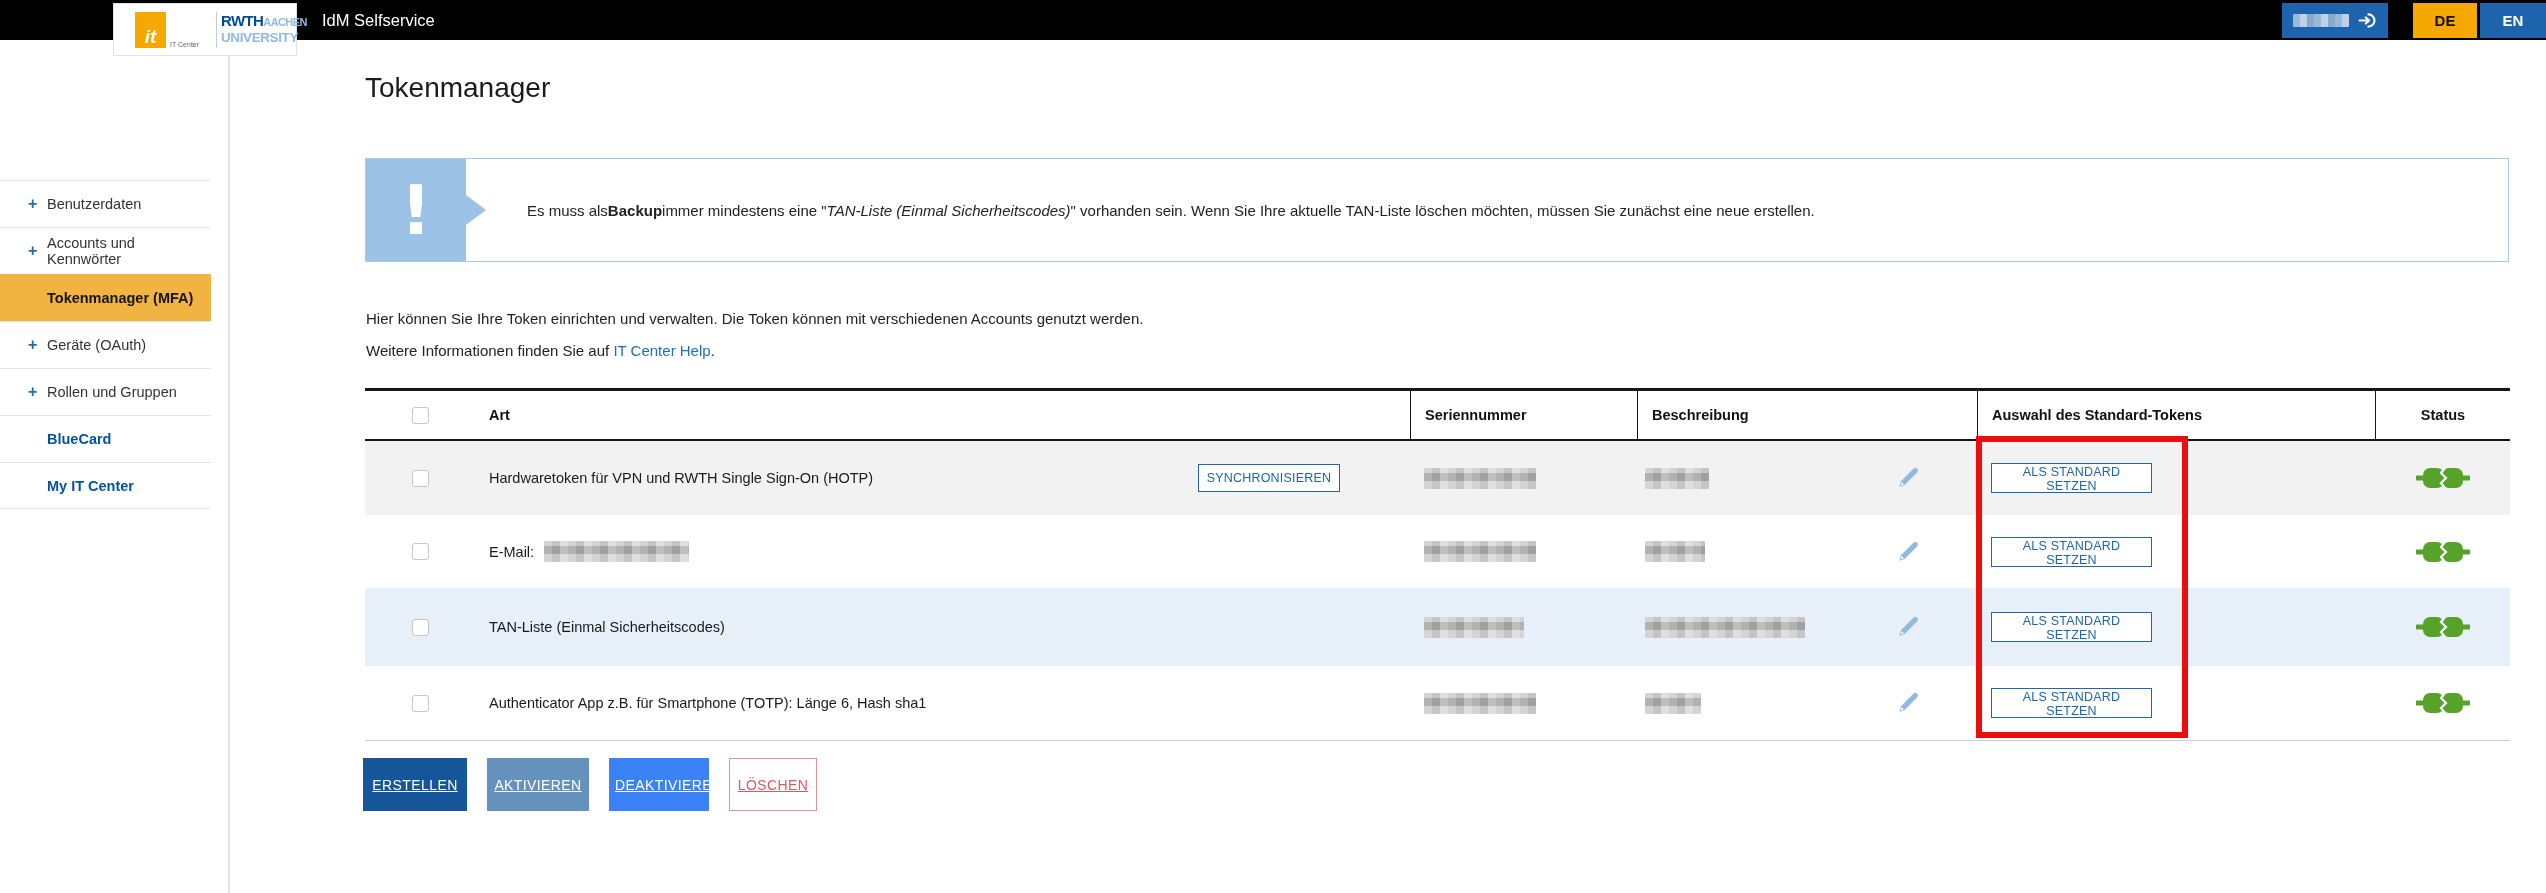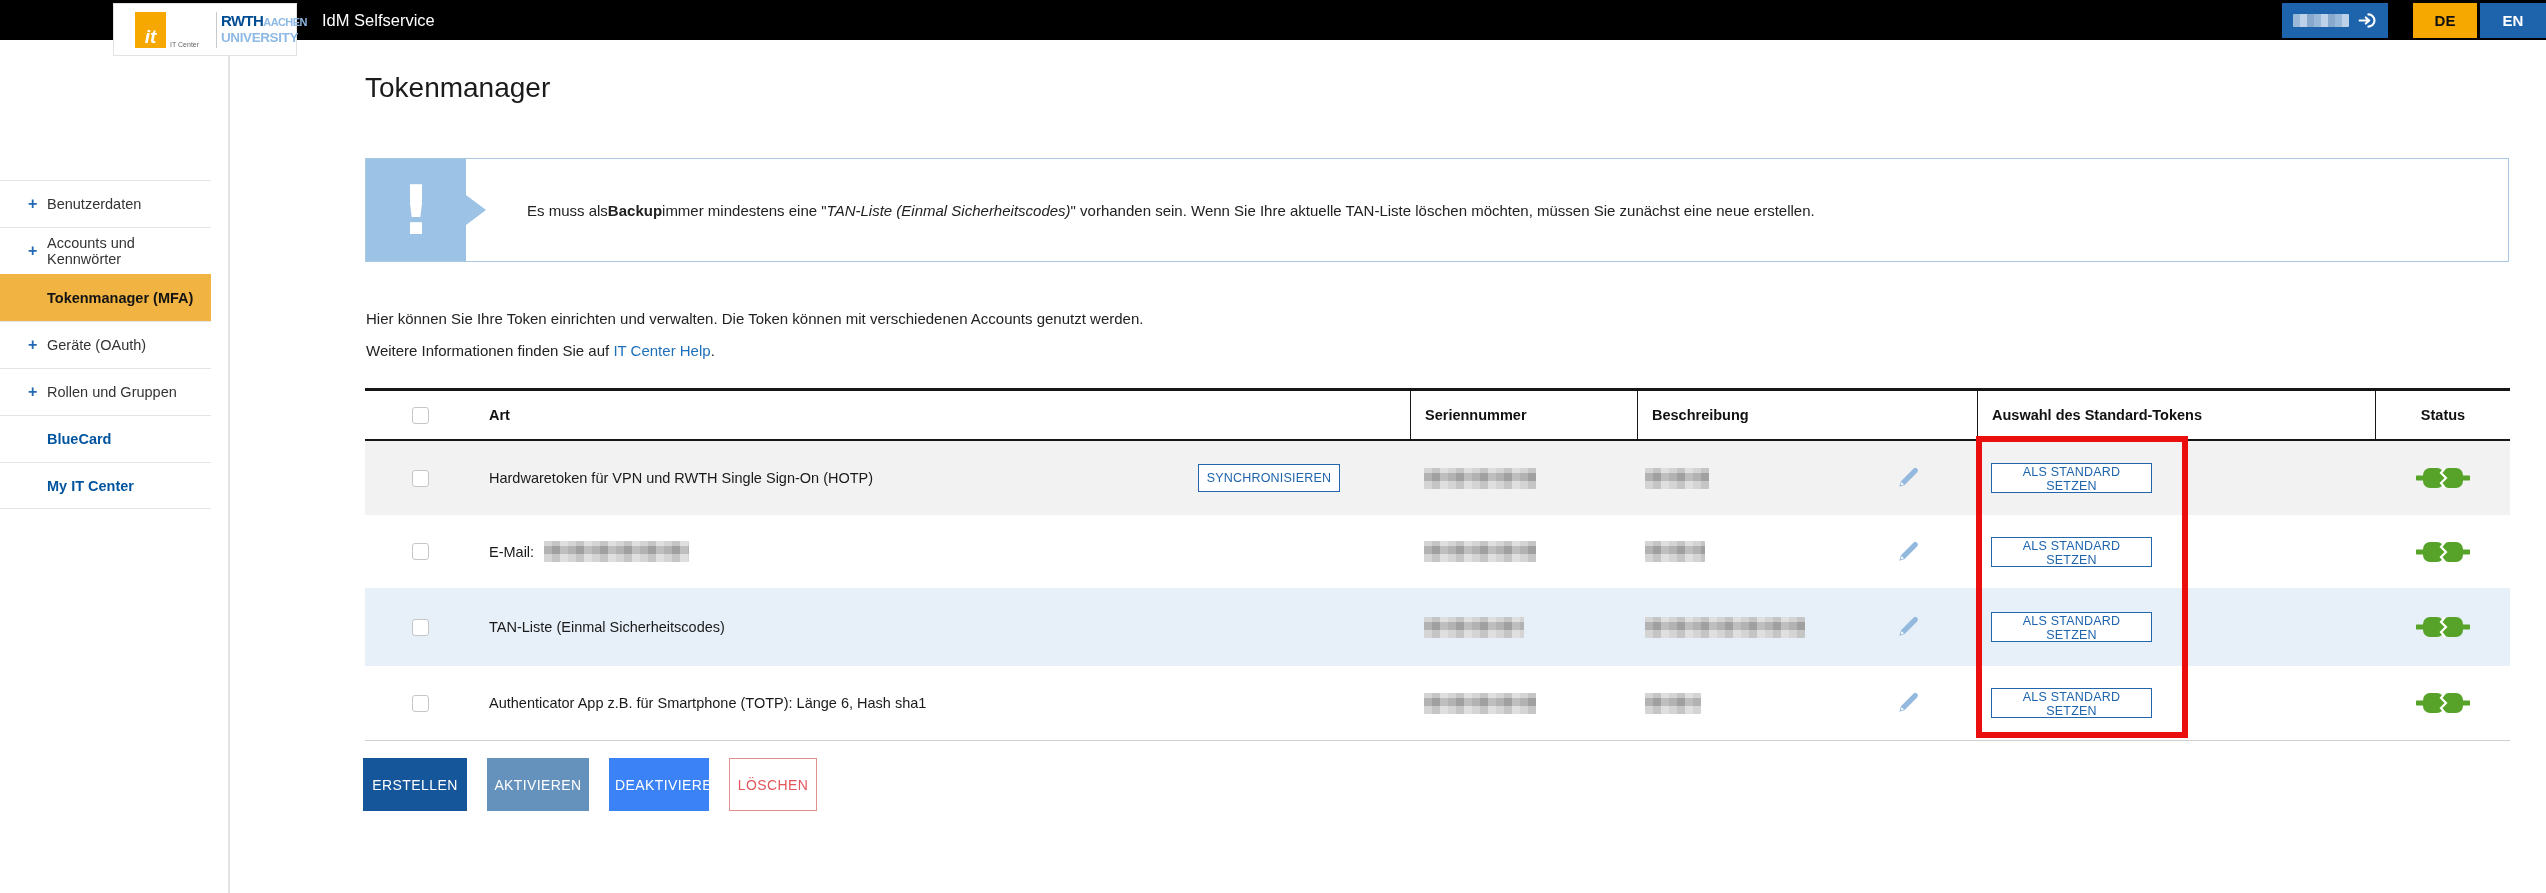--- a/index.html
+++ b/index.html
@@ -88,21 +88,21 @@
   .redact.serial{width:112px;height:21px;}
   .redact.desc{height:21px;}
   .pencil{position:absolute;right:56px;top:50%;transform:translateY(-50%);width:26px;height:26px;cursor:pointer;}
 
   
   .redbox{position:absolute;left:1976px;top:436px;width:212px;height:302px;border:6px solid #ea0e0e;
           box-sizing:border-box;z-index:3;pointer-events:none;}
 
   
   .actions{position:absolute;left:363px;top:758px;display:flex;gap:20px;}
-  .abtn{height:53px;border:none;color:#fff;font-size:14px;font-family:inherit;cursor:pointer;letter-spacing:.4px;}
+  .abtn{height:53px;border:none;color:#fff;font-size:14px;font-family:inherit;cursor:pointer;letter-spacing:.4px;text-decoration:underline;}
   .abtn.create{width:104px;background:#15569a;}
   .abtn.activate{width:102px;background:#6591bd;}
   .abtn.deactivate{width:100px;background:#3b82f6;}
   .abtn.delete{width:88px;background:#fff;border:1px solid #e2908d;color:#e2575b;}
 </style>
 </head>
 <body>
 
 <div class="page">
 

